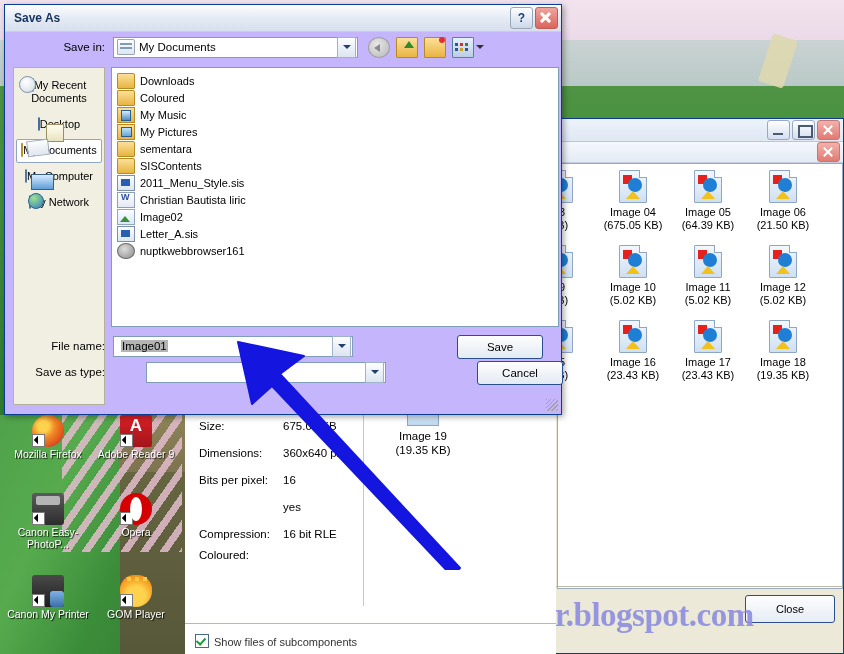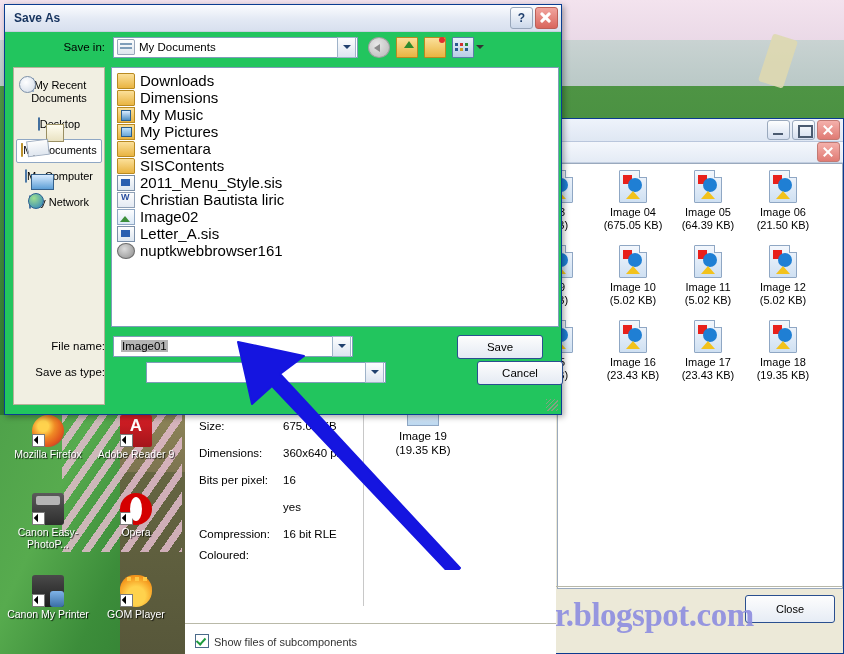--- a/index.html
+++ b/index.html
@@ -113,21 +113,21 @@
     background:linear-gradient(#e8f2fb,#bcd8f0);border:1px solid #8fa7c4;}
   #props .bottombar{position:absolute;left:0;right:0;bottom:30px;height:1px;background:#b9b9a8;}
   #props .chk{position:absolute;left:10px;bottom:6px;display:flex;align-items:flex-end;gap:5px;}
   .chkbox{width:12px;height:12px;border:1px solid #4a6a8a;background:#fff;position:relative;}
   .chkbox:after{content:"";position:absolute;left:2px;top:1px;width:4px;height:7px;
     border:solid #1d9b3d;border-width:0 2px 2px 0;transform:rotate(42deg);}
   .chk span{font-size:11px;color:#333;}
 
   
   #dlg{position:absolute;left:4px;top:4px;width:558px;height:411px;
-    background:#22c55e;border:1px solid #0a3d91;box-sizing:border-box;
+    background:#c4b5fd;border:1px solid #0a3d91;box-sizing:border-box;
     box-shadow:2px 2px 6px rgba(0,0,0,.35);}
   #dlg-title{height:26px;background:linear-gradient(#fbfcfe,#e3e9f4 55%,#d8e0ee);
     border-bottom:1px solid #c6d0e0;display:flex;align-items:center;padding:0 3px 0 9px;}
   #dlg-title .t{font-weight:bold;font-size:12px;color:#16335e;flex:1;}
   .sysbtn{width:21px;height:20px;border:1px solid #98a6ba;border-radius:3px;margin-left:2px;
     background:linear-gradient(#fcfdfe,#ccd8ea);position:relative;cursor:default;
     font-size:12px;font-weight:bold;color:#20406e;display:flex;align-items:center;justify-content:center;}
   .sysbtn.close{background:linear-gradient(#f1a49e,#d9665d);border-color:#bb6058;}
   .sysbtn.close:before,.sysbtn.close:after{content:"";position:absolute;left:3px;top:8px;
     width:13px;height:3px;background:#fff;border-radius:1px;}
@@ -189,21 +189,21 @@
     background:linear-gradient(#fdfdfd,#dfe6ef);border:1px solid #9aa9bd;transform:rotate(-7deg);}
   .pl-computer{background:linear-gradient(#cfe3f5,#88b4dd);border:1px solid #4d79a6;border-radius:2px;}
   .pl-computer:after{content:"";position:absolute;left:5px;top:4px;width:21px;height:14px;
     background:linear-gradient(#d9ecff,#5d9fd6);border:1px solid #35618c;}
   .pl-network{background:linear-gradient(#cfe3f5,#88b4dd);border:1px solid #4d79a6;border-radius:2px;}
   .pl-network:after{content:"";position:absolute;left:-2px;bottom:-1px;width:14px;height:14px;
     border-radius:50%;background:radial-gradient(circle at 35% 30%,#9fe08f,#2a7fc0);border:1px solid #2a5f8f;}
 
   #filelist{position:absolute;left:106px;top:62px;width:448px;height:260px;
     background:#fff;border:1px solid #7f9db9;box-sizing:border-box;padding:4px 2px;overflow:hidden;}
-  .frow{display:flex;align-items:center;gap:5px;height:17px;padding-left:3px;font-size:15px;cursor:default;}
+  .frow{display:flex;align-items:center;gap:5px;height:17px;padding-left:3px;font-size:11px;cursor:default;}
   .fic{width:16px;height:14px;position:relative;flex:0 0 auto;}
   .fic.folder{background:linear-gradient(#fbe09a,#e9b441);border:1px solid #b98a21;border-radius:1px 2px 1px 1px;}
   .fic.music{background:linear-gradient(#fbe09a,#e9b441);border:1px solid #b98a21;}
   .fic.music:after{content:"";position:absolute;left:3px;top:2px;width:8px;height:9px;
     background:linear-gradient(#d9ecff,#4f8fc4);border:1px solid #2a5f8f;}
   .fic.pics{background:linear-gradient(#fbe09a,#e9b441);border:1px solid #b98a21;}
   .fic.pics:after{content:"";position:absolute;left:3px;top:2px;width:9px;height:8px;
     background:linear-gradient(#bfe3ff,#6aa7d8);border:1px solid #2a5f8f;}
   .fic.sis{background:linear-gradient(#fdfdfd,#dde6f0);border:1px solid #7b8fa8;}
   .fic.sis:after{content:"";position:absolute;left:3px;top:3px;width:9px;height:7px;
@@ -494,21 +494,21 @@
     </div>
   </div>
 
   <div id="filelist">
     <div class="frow">
       <span class="fic folder"></span>
       <span>Downloads</span>
     </div>
     <div class="frow">
       <span class="fic folder"></span>
-      <span>Dimensions</span>
+      <span>Coloured</span>
     </div>
     <div class="frow">
       <span class="fic music"></span>
       <span>My Music</span>
     </div>
     <div class="frow">
       <span class="fic pics"></span>
       <span>My Pictures</span>
     </div>
     <div class="frow">

